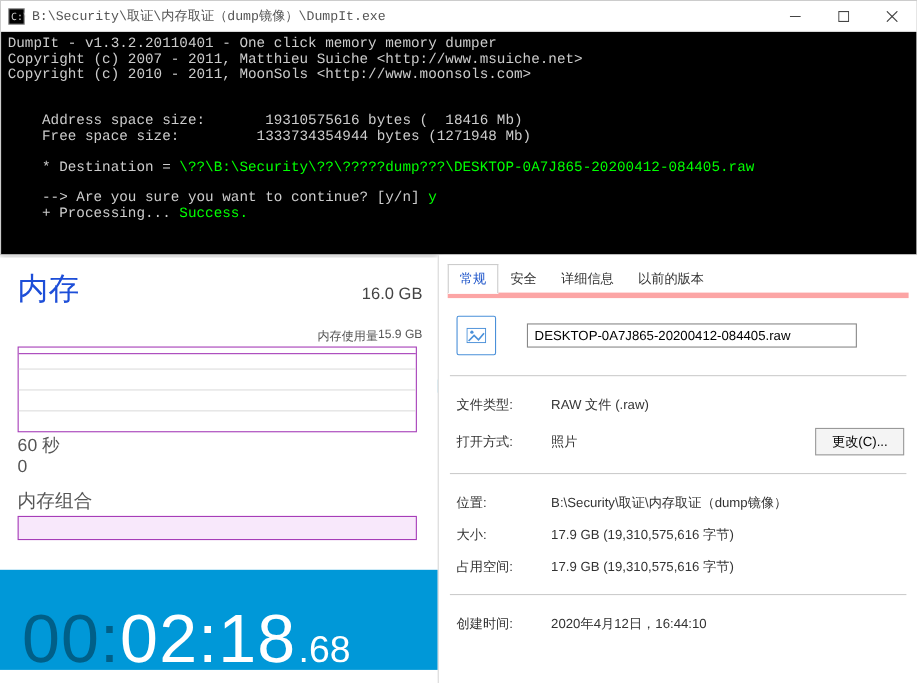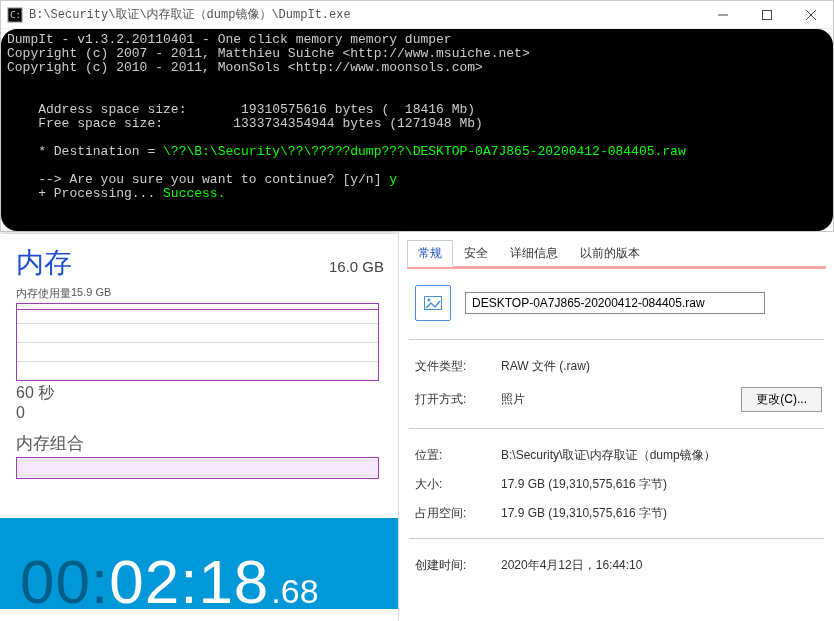--- a/index.html
+++ b/index.html
@@ -7,30 +7,30 @@
 
   
   .console-window { position: absolute; top: 0; left: 0; width: 834px; height: 232px; background: #fff; border: 1px solid #ccc; }
   .console-titlebar { height: 28px; background: #fff; display: flex; align-items: center; border-bottom: 1px solid #eee; }
   .console-icon { width: 16px; height: 16px; margin: 0 6px 0 6px; display: inline-block; }
   .console-icon svg { width: 16px; height: 16px; }
   .console-title { font-size: 12px; color: #555; flex: 1; white-space: nowrap; overflow: hidden; font-family: Liberation Mono, monospace; }
   .winbtns { display: flex; }
   .winbtn { width: 44px; height: 28px; display: flex; align-items: center; justify-content: center; color: #444; font-size: 11px; }
   .winbtn svg { width: 10px; height: 10px; stroke: #444; stroke-width: 1; fill: none; }
-  .console-body { background: #000; color: #00ff00; font-family: "NSimSun","SimSun","Courier New",monospace; font-size: 13px; line-height: 14px; padding: 4px 6px; height: calc(100% - 28px); white-space: pre; overflow: hidden; border-radius: 16px; }
+  .console-body { background: #000; color: #00ff00; font-family: "NSimSun","SimSun","Courier New",monospace; font-size: 13px; line-height: 14px; padding: 4px 6px; height: calc(100% - 28px); white-space: pre; overflow: hidden; }
   .console-body .gray { color: #cccccc; }
 
   
   .mem-panel { position: absolute; top: 234px; left: 0; width: 398px; height: 387px; background: #fff; box-shadow: 0 0 6px rgba(0,0,0,0.3); }
   .mem-inner { padding: 10px 14px 0 16px; }
   .mem-header { display: flex; align-items: baseline; justify-content: space-between; margin-bottom: 4px; }
   .mem-title { font-size: 28px; font-weight: 400; color: #1d4ed8; }
   .mem-total { font-size: 15px; color: #444; }
-  .mem-usage-row { display: flex; justify-content: flex-start; font-size: 11px; color: #555; margin-top: 4px; margin-bottom: 2px; }
+  .mem-usage-row { display: flex; justify-content: flex-end; font-size: 11px; color: #555; margin-top: 16px; margin-bottom: 2px; }
   .mem-chart { width: 363px; height: 78px; border: 1px solid #a63db8; position: relative; background: #fff; }
   .mem-chart .grid-h { position: absolute; left: 0; right: 0; border-top: 1px solid #ddd; }
   .mem-chart .line { position: absolute; left: 0; right: 0; border-top: 1px solid #a63db8; }
   .mem-axis { display: flex; justify-content: space-between; font-size: 16px; color: #555; margin-top: 2px; width: 363px; flex-direction: column; }
   .mem-comp-label { font-size: 17px; color: #555; margin-top: 10px; }
   .mem-bar { width: 363px; height: 22px; border: 1px solid #a63db8; background: #f8e8fb; margin-top: 2px; }
 
   .blue-stripe { position: absolute; top: 345px; left: 0; width: 398px; height: 12px; background: #0098d8; }
   .blue-block { position: absolute; top: 518px; left: 0; width: 398px; height: 91px; background: #0098d8; color: #fff; font-family: "Segoe UI", sans-serif; overflow: hidden; }
   .timer { position: absolute; bottom: -8px; left: 20px; display: flex; align-items: baseline; }
@@ -40,24 +40,24 @@
 
   
   .props { position: absolute; top: 232px; right: 0; width: 436px; height: 389px; background: #fff; border-left: 1px solid #ddd; }
   .props-titlebar { height: 28px; display: flex; align-items: center; border-bottom: 1px solid #ddd; }
   .props-icon { width: 16px; height: 16px; margin: 0 6px; }
   .props-icon svg { width: 16px; height: 16px; }
   .props-title { font-size: 12px; color: #333; flex: 1; }
   .props-close { width: 44px; height: 28px; display: flex; align-items: center; justify-content: center; }
   .props-close svg { width: 10px; height: 10px; stroke: #333; stroke-width: 1.5; }
   .props-body { padding: 8px 8px 0 8px; }
-  .tabs { display: flex; border-bottom: 3px solid #fca5a5; font-size: 12px; font-family: Liberation Mono, monospace; }
+  .tabs { display: flex; border-bottom: 5px solid #fca5a5; font-size: 12px; font-family: Liberation Mono, monospace; }
   .tab { padding: 4px 10px; color: #333; border: 1px solid transparent; margin-bottom: -1px; }
   .tab.active { border: 1px solid #ccc; border-bottom: 1px solid #fff; background: #fff; color: #1a52c9; }
-  .file-head { display: flex; align-items: center; gap: 14px; padding: 16px 4px 14px 8px; }
+  .file-head { display: flex; align-items: center; gap: 28px; padding: 16px 4px 14px 8px; }
   .file-icon { width: 36px; height: 36px; border: 1px solid #4a90d9; border-radius: 2px; display: flex; align-items: center; justify-content: center; background: #fff; }
   .file-icon svg { width: 18px; height: 14px; }
   .file-name { border: 1px solid #888; padding: 3px 6px; font-size: 12px; width: 300px; }
   .hr { border-top: 1px solid #ccc; margin: 4px 2px 12px 2px; }
   .kv { display: flex; font-size: 12px; color: #333; padding: 6px 4px 6px 8px; align-items: center; }
   .kv .k { width: 86px; }
   .kv .v { flex: 1; }
   .change-btn { border: 1px solid #999; padding: 3px 14px; font-size: 12px; background: #f4f4f4; margin-left: auto; }
 </style>
 </head>

